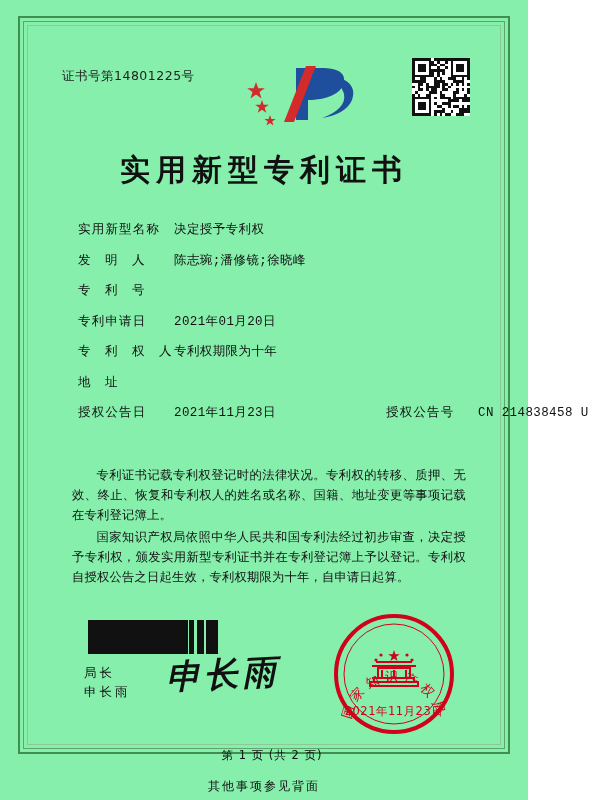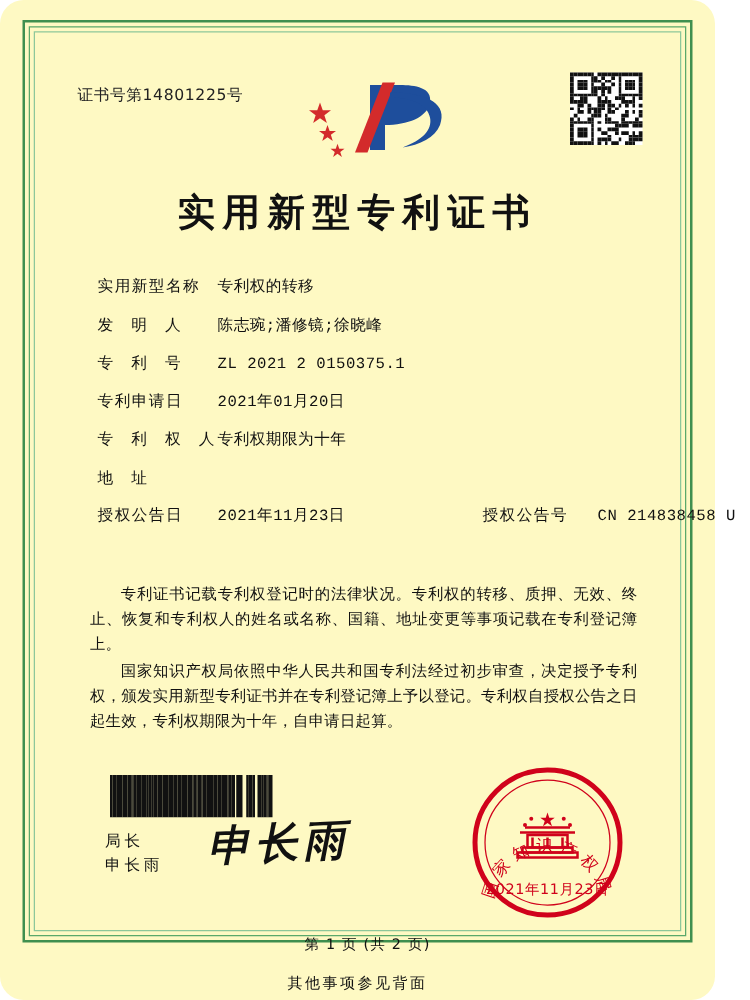--- a/index.html
+++ b/index.html
@@ -10,24 +10,23 @@
     width: 600px;
     height: 800px;
     background: #ffffff;
     font-family: "DejaVu Sans", "Liberation Sans", sans-serif;
     color: #1a1a1a;
     overflow: hidden;
   }
 
   .page {
     position: relative;
-    width: 572px;
+    width: 528px;
     height: 800px;
-    background: #fef9c3;
-    border-radius: 19px;
+    background: #86efac;
   }
 
   
   .frame-outer {
     position: absolute;
     left: 18px;
     top: 16px;
     right: 18px;
     bottom: 46px;
     border: 2px solid #3f8f4f;
@@ -719,29 +718,28 @@
 
       <path d="M312 14 C344 14 358 24 352 40 C348 50 336 56 322 58 C338 52 346 44 344 34 C342 24 330 18 312 18 Z" fill="#1e4e9c"></path>
     </svg>
   </div>
 
   <div class="title">实用新型专利证书</div>
 
   <div class="fields">
     <div class="field-row">
       <div class="field-label wide">实用新型名称</div>
-      <div class="field-value">专利权的转移</div>
+      <div class="field-value">决定授予专利权</div>
     </div>
     <div class="field-row">
       <div class="field-label">发 明 人</div>
       <div class="field-value">陈志琬;潘修镜;徐晓峰</div>
     </div>
     <div class="field-row">
       <div class="field-label">专 利 号</div>
-      <div class="field-value">ZL 2021 2 0150375.1</div>
     </div>
     <div class="field-row">
       <div class="field-label wide">专利申请日</div>
       <div class="field-value">2021年01月20日</div>
     </div>
     <div class="field-row">
       <div class="field-label">专 利 权 人</div>
       <div class="field-value">专利权期限为十年</div>
     </div>
     <div class="field-row">

